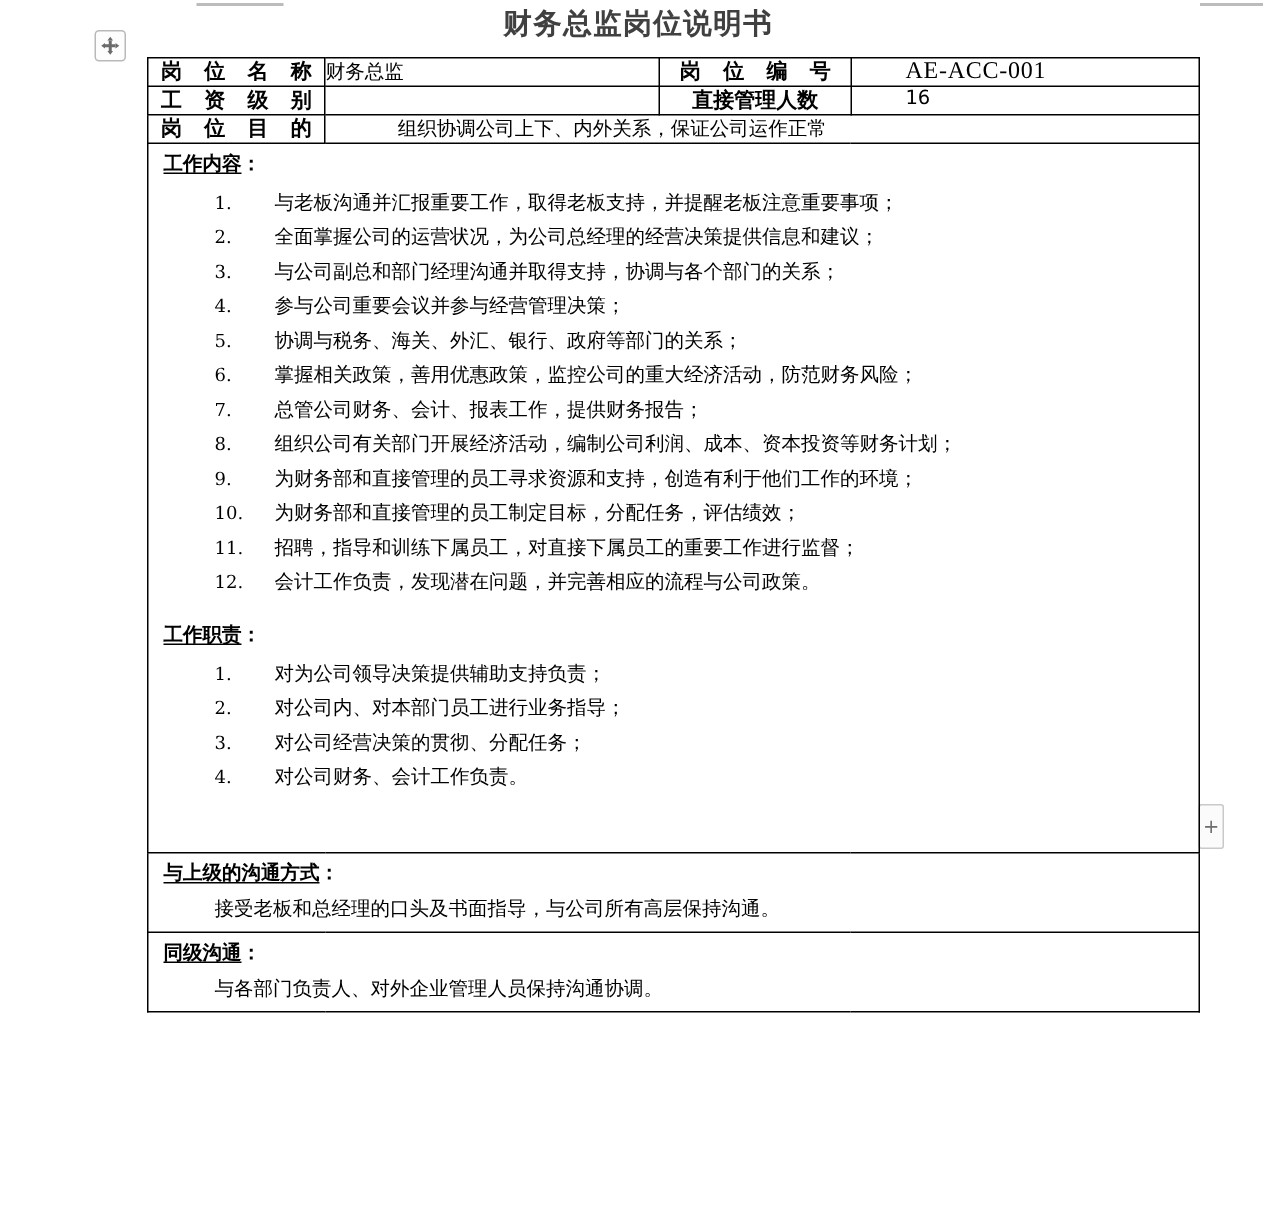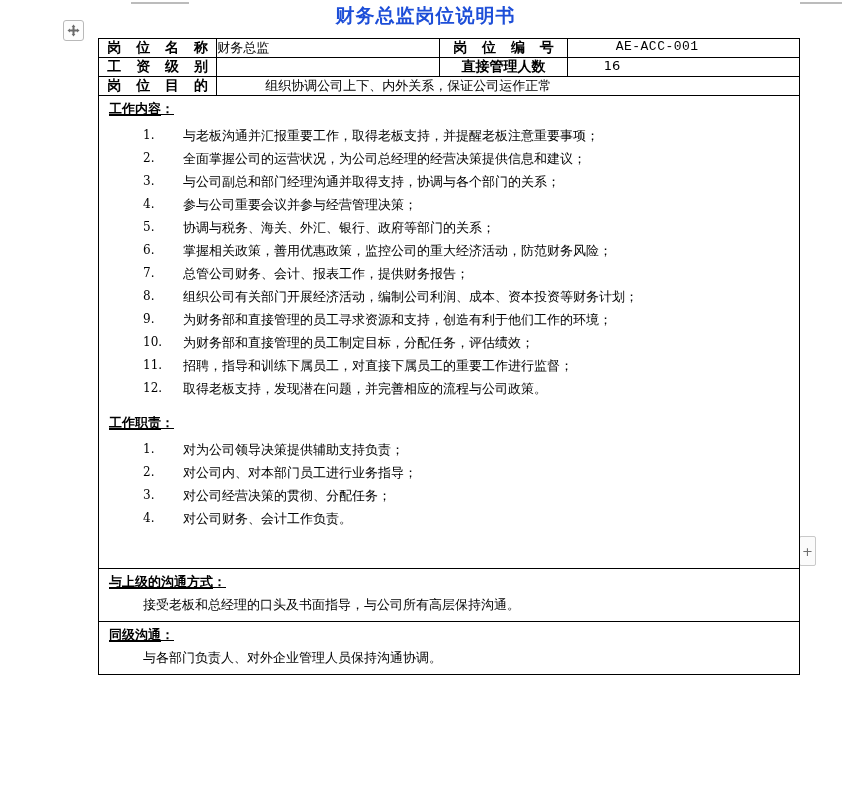--- a/index.html
+++ b/index.html
@@ -72,21 +72,21 @@
   .doc-title {
     position: absolute;
     left: 0;
     top: 3px;
     width: 851px;
     text-align: center;
     font-family: "DejaVu Serif", "Liberation Serif", serif;
     font-weight: bold;
     font-size: 19px;
     letter-spacing: 1px;
-    color: #1d4ed8;
+    color: #404040;
   }
 
   
   .doc-table {
     position: absolute;
     left: 98px;
     top: 38px;
     width: 702px;
     border-collapse: collapse;
     table-layout: fixed;
@@ -115,42 +115,41 @@
   .lbl.spread { letter-spacing: 5px; text-indent: 5px; }
   .lbl.tight  { letter-spacing: 0px; }
 
   .val {
     font-family: "DejaVu Sans", "Liberation Sans", sans-serif;
     font-size: 13px;
     padding: 4px 0 4px 10px;
     white-space: nowrap;
   }
   .val.mono {
-    font-family: Liberation Mono, monospace;
-    font-size: 13px;
+    font-family: Liberation Serif, serif;
+    font-size: 16px;
     letter-spacing: 0.5px;
-    padding-left: 48px;
+    padding-left: 36px;
   }
   .val.num {
     padding-left: 36px;
   }
   .val.center-ish { padding-left: 48px; }
 
   
   .body-cell {
     padding: 8px 0 10px 0;
   }
 
   .sec-head {
     font-family: "DejaVu Sans", "Liberation Sans", sans-serif;
     font-weight: bold;
     font-size: 13px;
     margin: 4px 0 6px 10px;
     display: block;
-    text-decoration: underline;
   }
   .sec-head .u {
     text-decoration: underline;
     text-underline-offset: 2px;
   }
 
   ol.items {
     margin: 0 0 0 10px;
     padding: 0;
     list-style: none;
@@ -171,21 +170,21 @@
     left: 34px;
     width: 28px;
     text-align: left;
     font-family: "DejaVu Serif", "Liberation Serif", serif;
     font-size: 12px;
   }
 
   .gap-block { height: 16px; }
 
   .para {
-    font-family: Liberation Mono, monospace;
+    font-family: Liberation Serif, serif;
     font-size: 13px;
     line-height: 22px;
     margin: 2px 0 4px 44px;
     white-space: nowrap;
   }
 
   .comm-cell { padding: 9px 0 9px 0; }
   .comm-cell .sec-head { margin-bottom: 4px; }
 </style>
 </head>
@@ -254,21 +253,21 @@
             <li>全面掌握公司的运营状况，为公司总经理的经营决策提供信息和建议；</li>
             <li>与公司副总和部门经理沟通并取得支持，协调与各个部门的关系；</li>
             <li>参与公司重要会议并参与经营管理决策；</li>
             <li>协调与税务、海关、外汇、银行、政府等部门的关系；</li>
             <li>掌握相关政策，善用优惠政策，监控公司的重大经济活动，防范财务风险；</li>
             <li>总管公司财务、会计、报表工作，提供财务报告；</li>
             <li>组织公司有关部门开展经济活动，编制公司利润、成本、资本投资等财务计划；</li>
             <li>为财务部和直接管理的员工寻求资源和支持，创造有利于他们工作的环境；</li>
             <li>为财务部和直接管理的员工制定目标，分配任务，评估绩效；</li>
             <li>招聘，指导和训练下属员工，对直接下属员工的重要工作进行监督；</li>
-            <li>取得老板支持，发现潜在问题，并完善相应的流程与公司政策。</li>
+            <li>会计工作负责，发现潜在问题，并完善相应的流程与公司政策。</li>
           </ol>
 
           <span class="sec-head" style="margin-top:14px;"><span class="u">工作职责</span><span>：</span></span>
 
           <ol class="items">
             <li>对为公司领导决策提供辅助支持负责；</li>
             <li>对公司内、对本部门员工进行业务指导；</li>
             <li>对公司经营决策的贯彻、分配任务；</li>
             <li>对公司财务、会计工作负责。</li>
           </ol>

